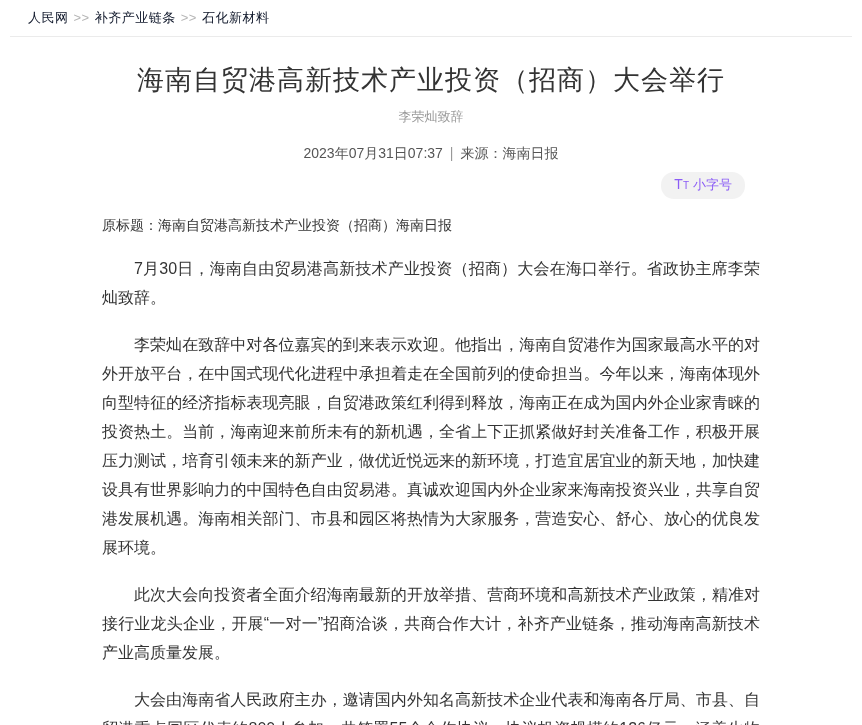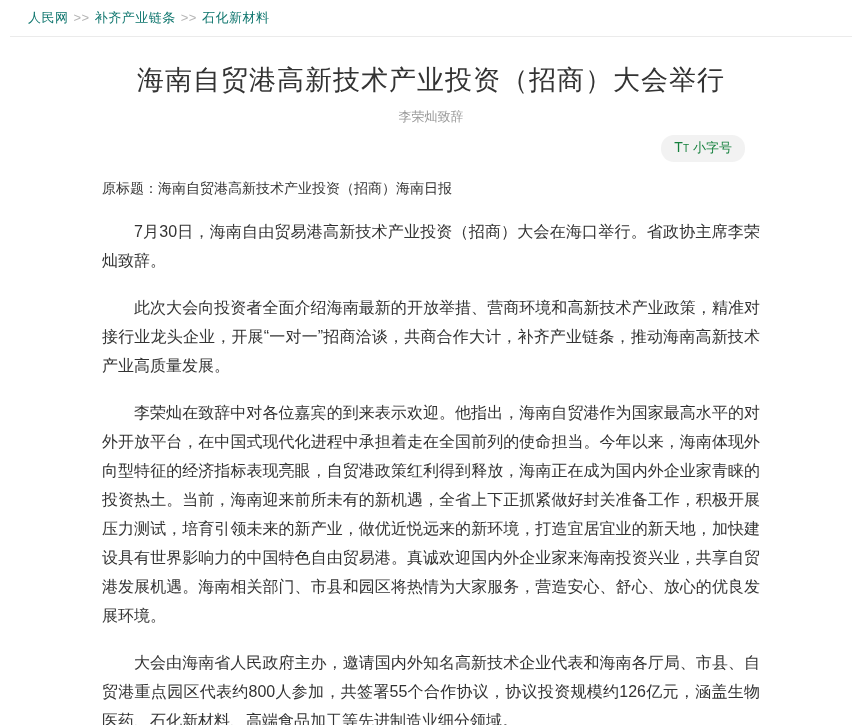--- a/index.html
+++ b/index.html
@@ -14,21 +14,21 @@
   .page { width: 862px; height: 725px; position: relative; background: #fff; }
 
   
   .breadcrumb {
     padding: 9px 0 0 28px;
     font-size: 13px;
     color: #a3a3a3;
     letter-spacing: 0.5px;
   }
   .breadcrumb a {
-    color: #0f766e;
+    color: #0f172a;
     text-decoration: none;
     cursor: pointer;
   }
   .breadcrumb .sep { color: #b5b5b5; padding: 0 5px; }
 
   .top-divider {
     margin: 9px 10px 0 10px;
     border-bottom: 1px solid #ebebeb;
   }
 
@@ -60,21 +60,21 @@
     margin: 9px 117px 0 0;
     text-align: right;
     height: 26px;
   }
   .fontsize-pill {
     display: inline-block;
     background: #f2f2f2;
     border-radius: 13px;
     padding: 4px 13px 5px 13px;
     font-size: 13px;
-    color: #15803d;
+    color: #8b5cf6;
     cursor: pointer;
     line-height: 16px;
   }
   .fontsize-pill .t-big { font-size: 14px; font-weight: 400; }
   .fontsize-pill .t-small { font-size: 10px; font-weight: 400; }
   .fontsize-pill .pill-label { margin-left: 4px; }
 
   
   .article-body {
     width: 658px;
@@ -103,36 +103,39 @@
 
   <nav class="breadcrumb">
     <a>人民网</a><span class="sep">&gt;&gt;</span><a>补齐产业链条</a><span class="sep">&gt;&gt;</span><a>石化新材料</a>
   </nav>
 
   <div class="top-divider"></div>
 
   <header class="article-header">
     <h1 class="article-title">海南自贸港高新技术产业投资（招商）大会举行</h1>
     <div class="article-subtitle">李荣灿致辞</div>
+    <div class="article-meta">
+      <span>2023年07月31日07:37</span><span class="pipe">|</span><span>来源：</span><a class="source-link">海南日报</a>
+    </div>
   </header>
 
   <div class="toolbar-row">
     <span class="fontsize-pill">
       <span class="t-big">T</span><span class="t-small">T</span><span class="pill-label">小字号</span>
     </span>
   </div>
 
   <section class="article-body">
     <p class="original-title">原标题：海南自贸港高新技术产业投资（招商）海南日报</p>
     <div>
 
         <p class="body-para">7月30日，海南自由贸易港高新技术产业投资（招商）大会在海口举行。省政协主席李荣灿致辞。</p>
 
+        <p class="body-para">李荣灿在致辞中对各位嘉宾的到来表示欢迎。他指出，海南自贸港作为国家最高水平的对外开放平台，在中国式现代化进程中承担着走在全国前列的使命担当。今年以来，海南体现外向型特征的经济指标表现亮眼，自贸港政策红利得到释放，海南正在成为国内外企业家青睐的投资热土。当前，海南迎来前所未有的新机遇，全省上下正抓紧做好封关准备工作，积极开展压力测试，培育引领未来的新产业，做优近悦远来的新环境，打造宜居宜业的新天地，加快建设具有世界影响力的中国特色自由贸易港。真诚欢迎国内外企业家来海南投资兴业，共享自贸港发展机遇。海南相关部门、市县和园区将热情为大家服务，营造安心、舒心、放心的优良发展环境。</p>
+
         <p class="body-para">此次大会向投资者全面介绍海南最新的开放举措、营商环境和高新技术产业政策，精准对接行业龙头企业，开展“一对一”招商洽谈，共商合作大计，补齐产业链条，推动海南高新技术产业高质量发展。</p>
-
-        <p class="body-para">李荣灿在致辞中对各位嘉宾的到来表示欢迎。他指出，海南自贸港作为国家最高水平的对外开放平台，在中国式现代化进程中承担着走在全国前列的使命担当。今年以来，海南体现外向型特征的经济指标表现亮眼，自贸港政策红利得到释放，海南正在成为国内外企业家青睐的投资热土。当前，海南迎来前所未有的新机遇，全省上下正抓紧做好封关准备工作，积极开展压力测试，培育引领未来的新产业，做优近悦远来的新环境，打造宜居宜业的新天地，加快建设具有世界影响力的中国特色自由贸易港。真诚欢迎国内外企业家来海南投资兴业，共享自贸港发展机遇。海南相关部门、市县和园区将热情为大家服务，营造安心、舒心、放心的优良发展环境。</p>
 
         <p class="body-para">大会由海南省人民政府主办，邀请国内外知名高新技术企业代表和海南各厅局、市县、自贸港重点园区代表约800人参加，共签署55个合作协议，协议投资规模约126亿元，涵盖生物医药、石化新材料、高端食品加工等先进制造业细分领域。</p>
 
       </div>
   </section>
 
 </div>
 
 </body></html>

